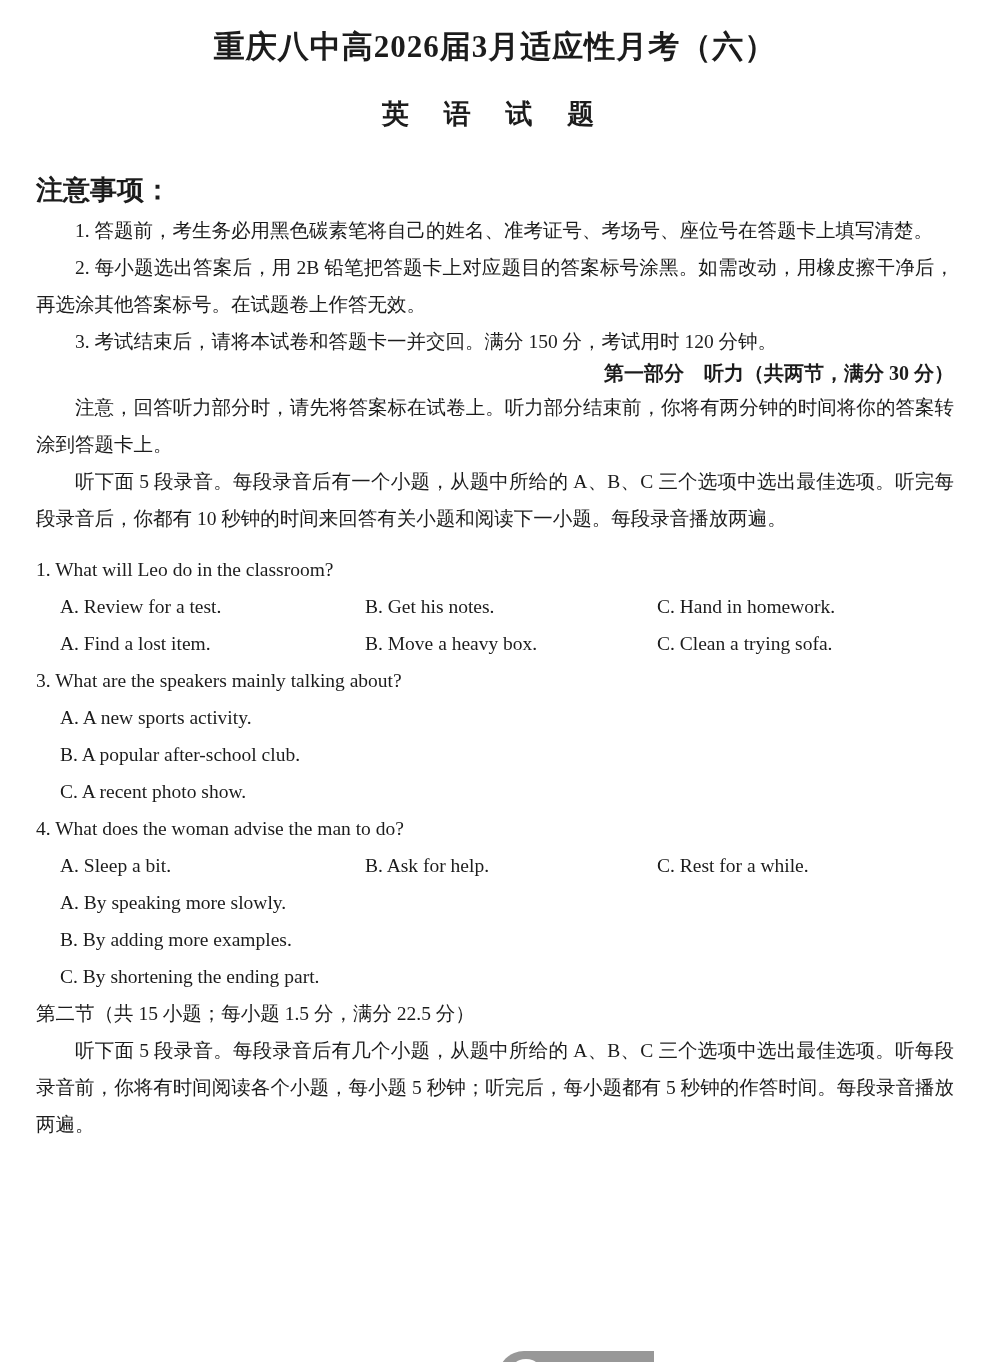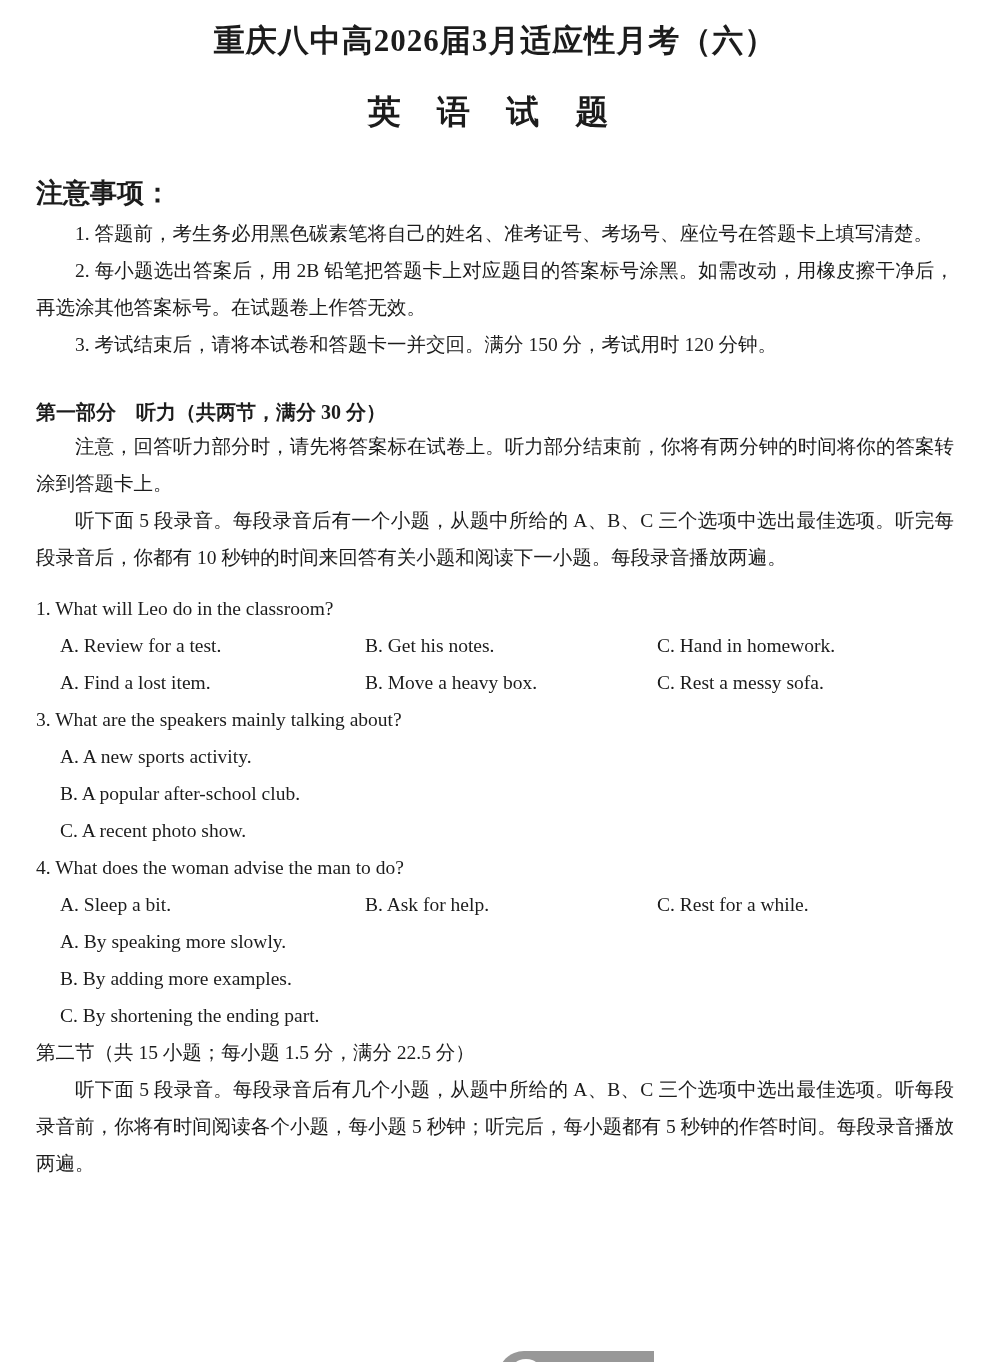--- a/index.html
+++ b/index.html
@@ -5,32 +5,32 @@
   html,body { margin:0; padding:0; background:#e8e8e8; }
   .page {
     position:relative;
     width:990px; height:1362px;
     margin:0 auto;
     background:#ffffff;
     font-family:"Liberation Serif","DejaVu Serif",serif;
     color:#1c1c1c;
     overflow:hidden;
   }
-  .content { padding:8px 36px 0 36px; }
+  .content { padding:14px 36px 0 36px; }
 
   .title {
     text-align:center;
     font-size:31px;
     font-weight:bold;
     margin-top:12px;
     letter-spacing:1px;
   }
   .subtitle {
     text-align:center;
-    font-size:33px;
+    font-size:27px;
     font-weight:bold;
     letter-spacing:14px;
     margin-top:28px;
   }
 
   .notice-heading {
     font-size:27px;
     font-weight:bold;
     margin-top:40px;
     margin-bottom:4px;
@@ -38,22 +38,22 @@
   .para {
     font-size:19.5px;
     line-height:37px;
     text-indent:2em;
     text-align:justify;
   }
 
   .part-heading {
     font-size:20px;
     font-weight:bold;
-    margin-top:36px;
     margin-bottom:2px;
+    text-align:right;
   }
   .section-heading {
     font-size:19.5px;
     line-height:37px;
   }
 
   .questions { margin-top:14px; }
   .question { font-size:19.5px; line-height:37px; }
   .q-text { }
   .options-inline {
@@ -133,21 +133,21 @@
           <div class="options options-inline">
             <div class="option">A. Review for a test.</div>
             <div class="option">B. Get his notes.</div>
             <div class="option">C. Hand in homework.</div>
           </div>
         </div>
         <div class="question">
           <div class="options options-inline">
             <div class="option">A. Find a lost item.</div>
             <div class="option">B. Move a heavy box.</div>
-            <div class="option">C. Rest a messy sofa.</div>
+            <div class="option">C. Clean a trying sofa.</div>
           </div>
         </div>
         <div class="question">
           <div class="q-text">3. What are the speakers mainly talking about?</div>
           <div class="options options-stacked">
             <div class="option">A. A new sports activity.</div>
             <div class="option">B. A popular after-school club.</div>
             <div class="option">C. A recent photo show.</div>
           </div>
         </div>

